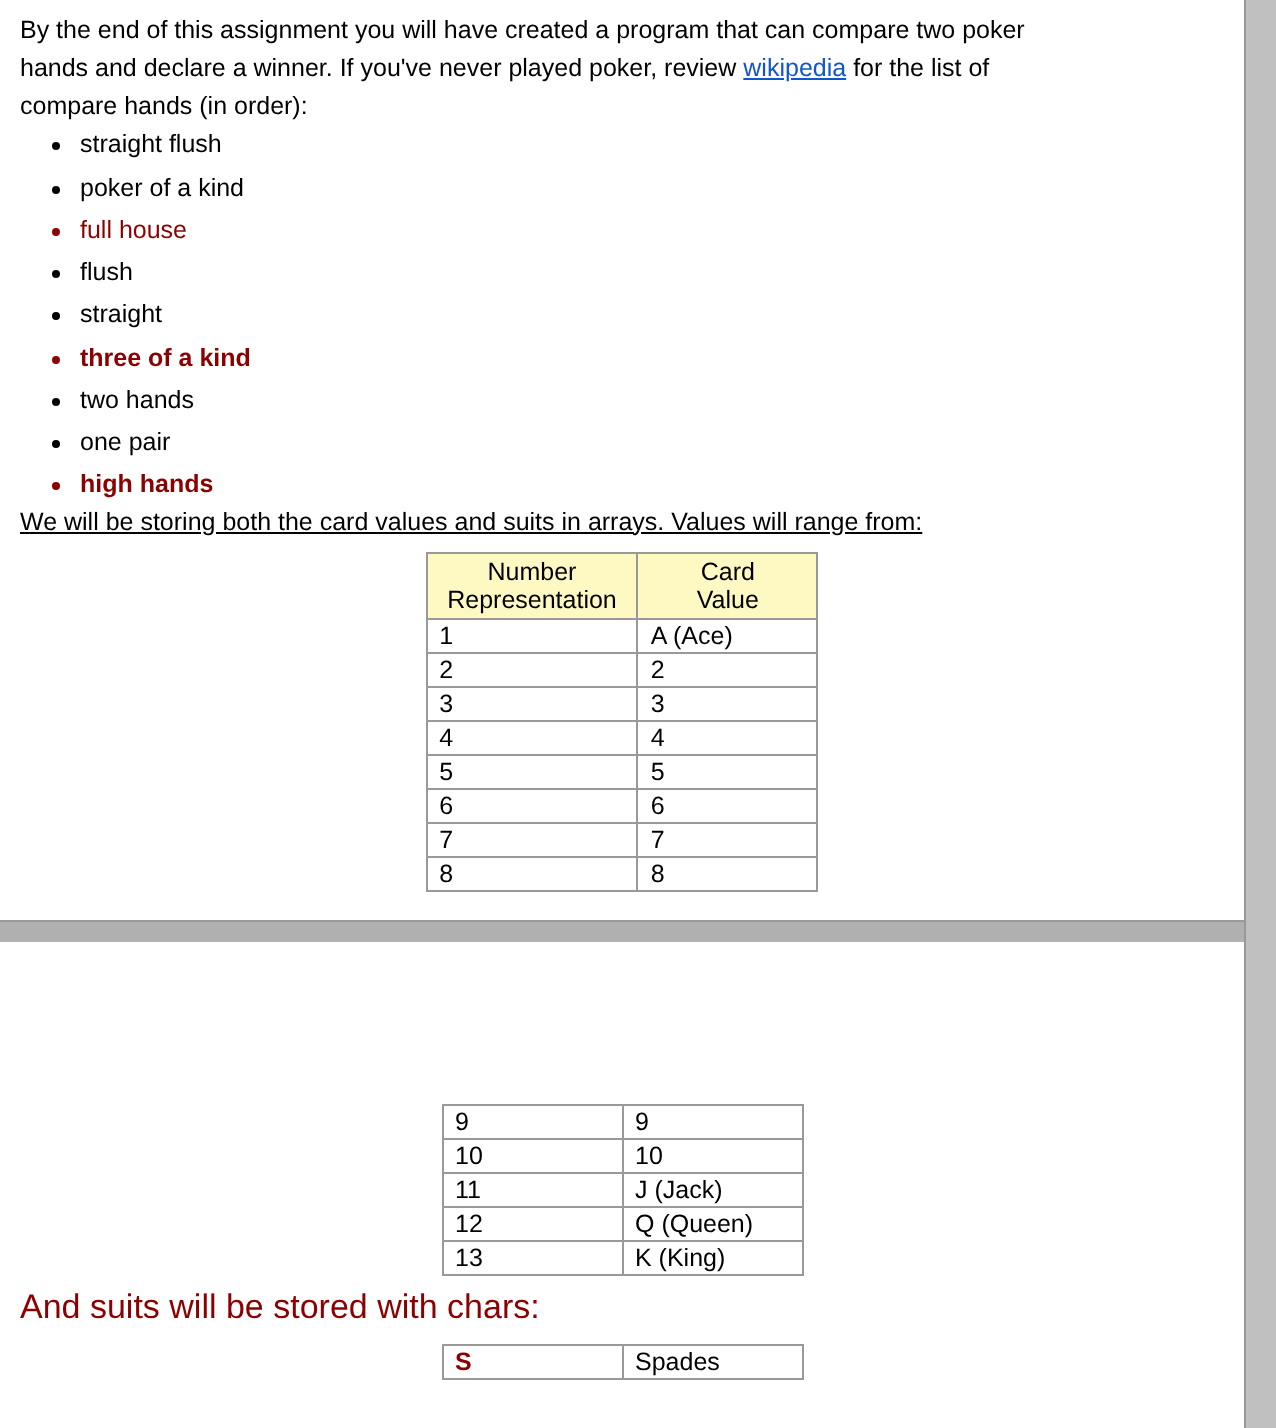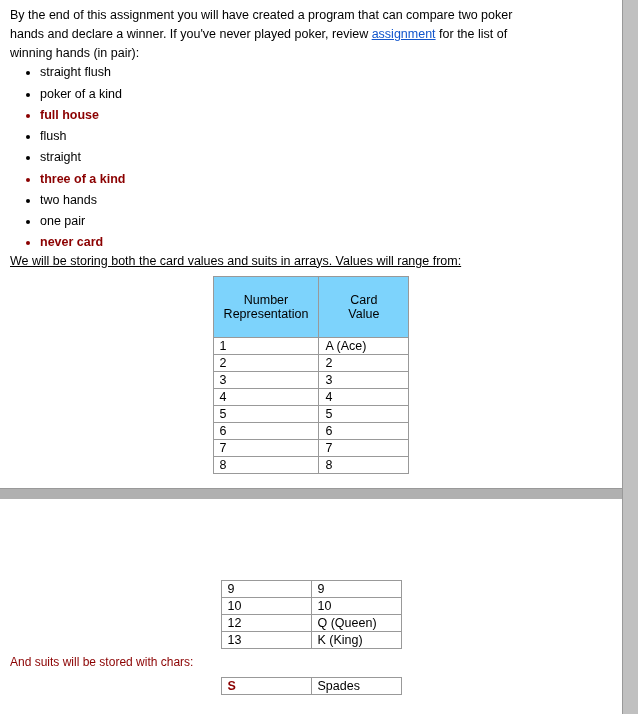--- a/index.html
+++ b/index.html
@@ -45,21 +45,21 @@
     .hand-list {
       list-style: disc;
       padding-left: 30px;
       margin-bottom: 0;
     }
     .hand-list li {
       font-size: 12.5px;
       color: #000;
       line-height: 1.7;
     }
-    .hand-list li.highlight-fullhouse { color: #8B0000; font-weight: bold; }
+    .hand-list li.highlight-fullhouse { color: #8B0000; font-weight: normal; }
     .hand-list li.highlight-threekind { color: #8B0000; font-weight: bold; }
     .hand-list li.highlight-highcard { color: #8B0000; font-weight: bold; }
 
     .storing-text {
       font-size: 12.5px;
       color: #000;
       margin-bottom: 8px;
       text-decoration: underline;
     }
 
@@ -74,24 +74,24 @@
       font-size: 12.5px;
     }
     table td, table th {
       border: 1px solid #999;
       padding: 1px 20px 1px 6px;
       text-align: left;
       min-width: 90px;
       white-space: nowrap;
     }
     table th {
-      background: #7dd3fc;
+      background: #fef9c3;
       text-align: center;
       font-weight: normal;
-      padding: 16px 10px;
+      padding: 2px 10px;
     }
     .suits-table td.highlight {
       color: #8B0000;
       font-weight: bold;
     }
 
     
     .divider {
       height: 12px;
       background: #b0b0b0;
@@ -99,52 +99,52 @@
       border-top: 1px solid #999;
       border-bottom: 1px solid #fff;
     }
 
     
     .bottom-section {
       background: #fff;
       padding-top: 80px;
     }
     .suits-label {
-      font-size: 12px;
+      font-size: 17px;
       color: #8B0000;
       margin-bottom: 8px;
     }
   </style>
 </head>
 <body>
 
 <div class="page-container">
   <div class="content-area">
 
     <div class="top-section">
       <p class="intro-text">
         <span>By the end of this assignment you will have created a program that can compare two poker</span>
         <br>
         <span>hands and declare a winner. If you've never played poker, review</span>
-        <a class="link-wikipedia">assignment</a>
+        <a class="link-wikipedia">wikipedia</a>
         <span>for the list of</span>
         <br>
-        <span>winning hands (in pair):</span>
+        <span>compare hands (in order):</span>
       </p>
 
       <ul class="hand-list">
         <li>straight flush</li>
         <li>poker of a kind</li>
         <li class="highlight-fullhouse">full house</li>
         <li>flush</li>
         <li>straight</li>
         <li class="highlight-threekind">three of a kind</li>
         <li>two hands</li>
         <li>one pair</li>
-        <li class="highlight-highcard">never card</li>
+        <li class="highlight-highcard">high hands</li>
       </ul>
 
       <p class="storing-text">We will be storing both the card values and suits in arrays. Values will range from:</p>
 
       <div class="table-wrapper">
         <table>
           <tbody>
               <tr>
             <th>Number<br>Representation</th>
             <th>Card<br>Value</th>
@@ -195,20 +195,24 @@
           <tbody>
               <tr>
             <td>9</td>
             <td>9</td>
           </tr>
           <tr>
             <td>10</td>
             <td>10</td>
           </tr>
           <tr>
+            <td>11</td>
+            <td>J (Jack)</td>
+          </tr>
+          <tr>
             <td>12</td>
             <td>Q (Queen)</td>
           </tr>
           <tr>
             <td>13</td>
             <td>K (King)</td>
           </tr>
         </tbody>
           </table>
       </div>

